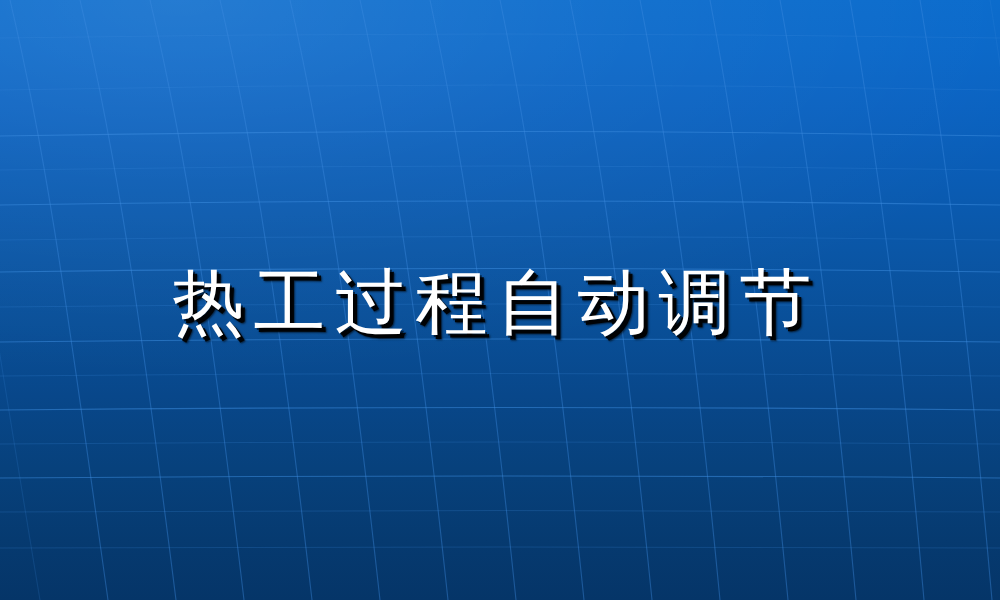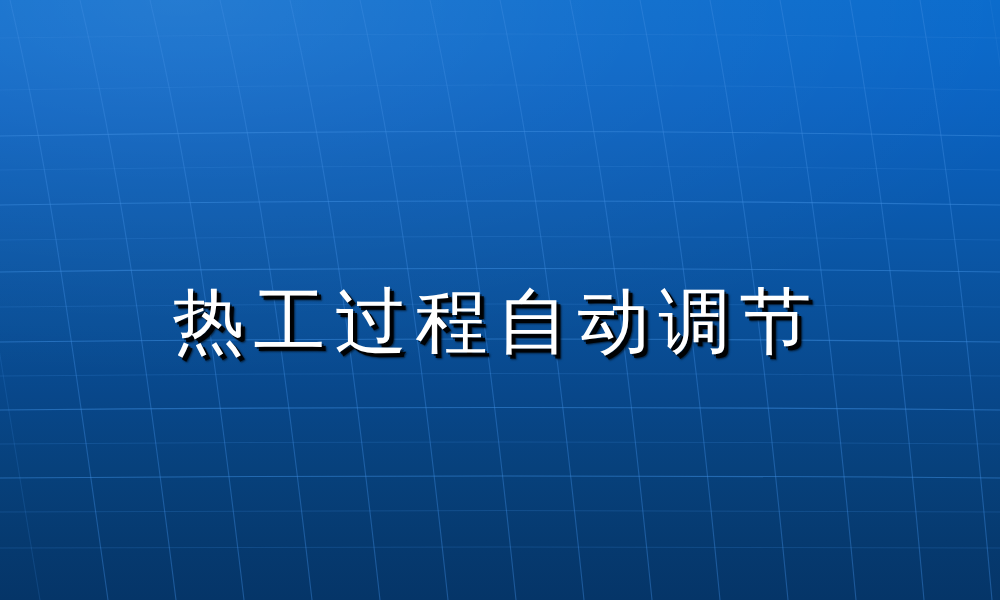--- a/index.html
+++ b/index.html
@@ -77,21 +77,20 @@
   }
 
   
   .title-block {
     position: absolute;
     left: 0;
     right: 16px;
     top: 266px;
     height: 110px;
     display: flex;
-    align-items: center;
     justify-content: center;
   }
   .slide-title {
     font-family: "DejaVu Serif", "Liberation Serif", serif;
     font-size: 72px;
     line-height: 1.0;
     font-weight: 400;
     color: #ffffff;
     letter-spacing: 9px;
     padding-left: 9px;

